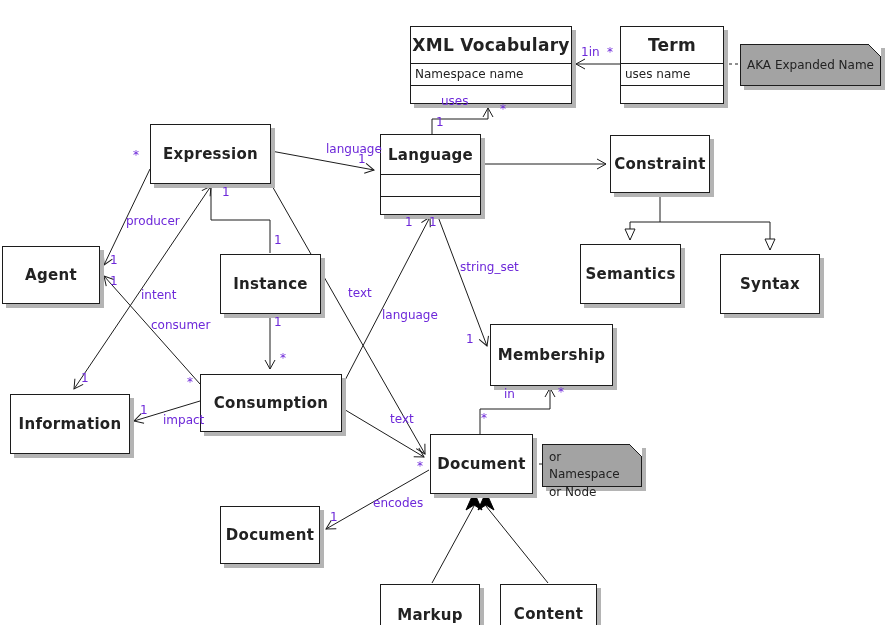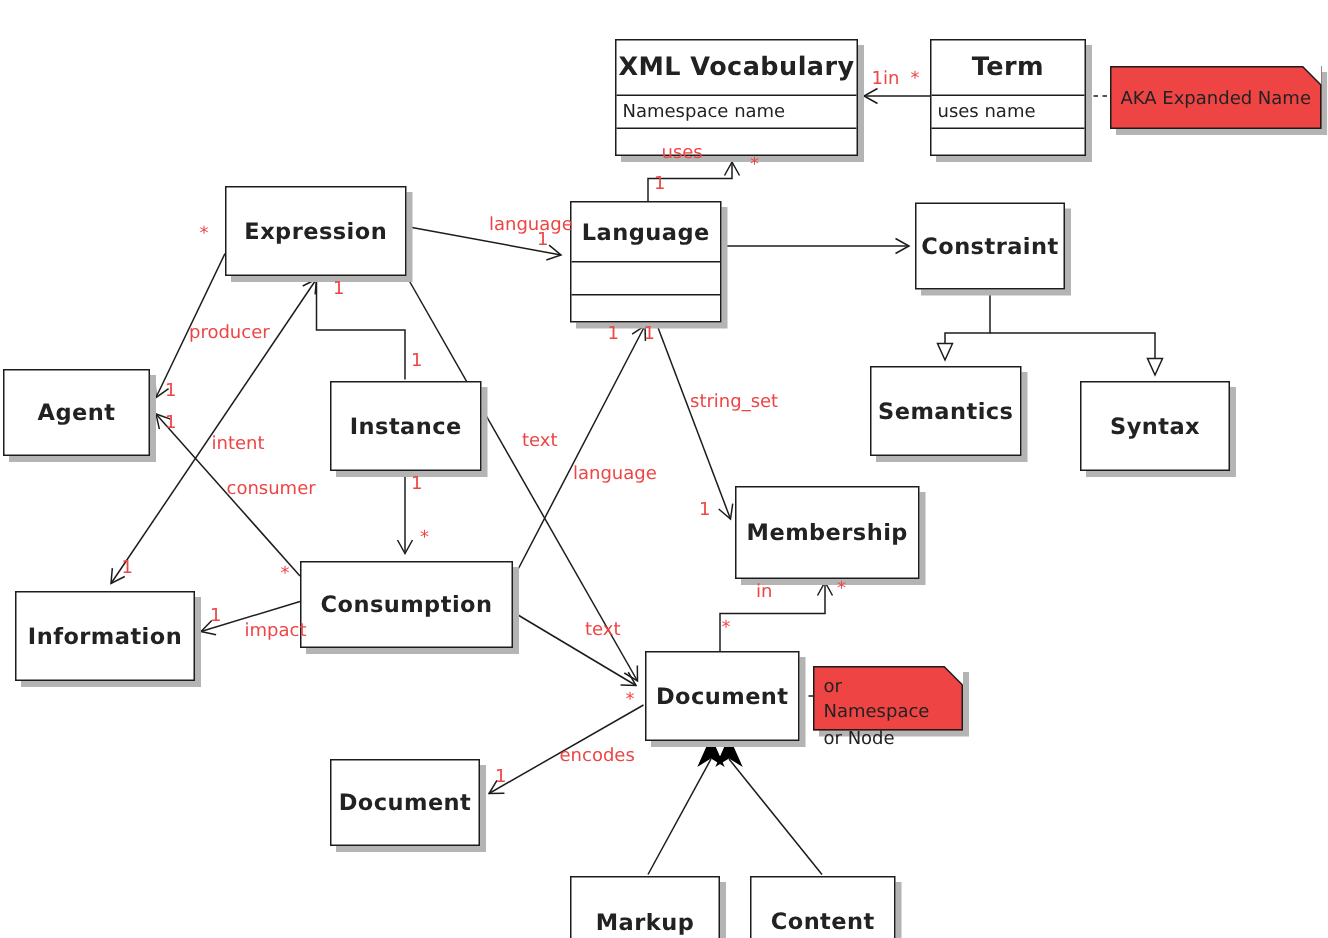--- a/index.html
+++ b/index.html
@@ -7,24 +7,24 @@
           font-family:"DejaVu Sans","Liberation Sans",sans-serif;color:#1a1a1a;margin-top:24px;}
   #edges{position:absolute;left:0;top:0;}
   .cls{position:absolute;box-sizing:border-box;background:#ffffff;border:1px solid #1c1c1c;
        box-shadow:4px 4px 0 0 #b4b4b4;display:flex;flex-direction:column;}
   .cname{display:flex;align-items:center;justify-content:center;font-weight:bold;
          font-size:15px;color:#222;flex:1;letter-spacing:0.3px;}
   .cname.big{font-size:17px;}
   .row{box-sizing:border-box;border-top:1px solid #1c1c1c;font-size:12px;
        padding:3px 0 2px 4px;height:22px;color:#222;}
   .row.empty{height:18px;flex:0 0 auto;}
-  .note{position:absolute;box-sizing:border-box;background:#ef4444;border:1px solid #1c1c1c;
+  .note{position:absolute;box-sizing:border-box;background:#a3a3a3;border:1px solid #1c1c1c;
         box-shadow:4px 4px 0 0 #b4b4b4;font-size:12px;color:#222;padding:4px 6px;}
   .note .fold{position:absolute;top:-1px;right:-1px;}
-  .lbl{position:absolute;font-size:12px;white-space:nowrap;color:#ef4444;}
+  .lbl{position:absolute;font-size:12px;white-space:nowrap;color:#6d28d9;}
 </style>
 </head>
 <body>
 
 <div id="canvas">
 
   <svg id="edges" width="885" height="625" viewBox="0 0 885 625">
     <defs>
       <marker id="arrOpen" viewBox="0 0 13 12" refX="11" refY="6" markerWidth="13" markerHeight="12" orient="auto-start-reverse" markerUnits="userSpaceOnUse">
         <path d="M2,1 L11,6 L2,11" fill="none" stroke="#1c1c1c" stroke-width="1"></path>

